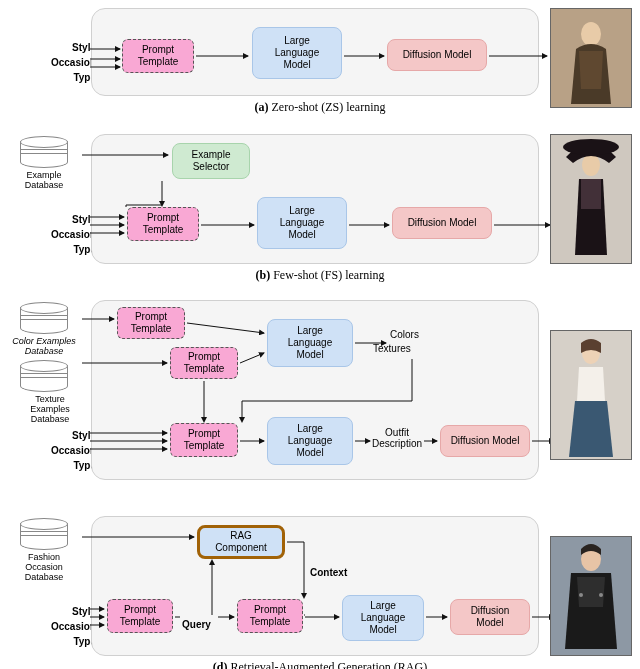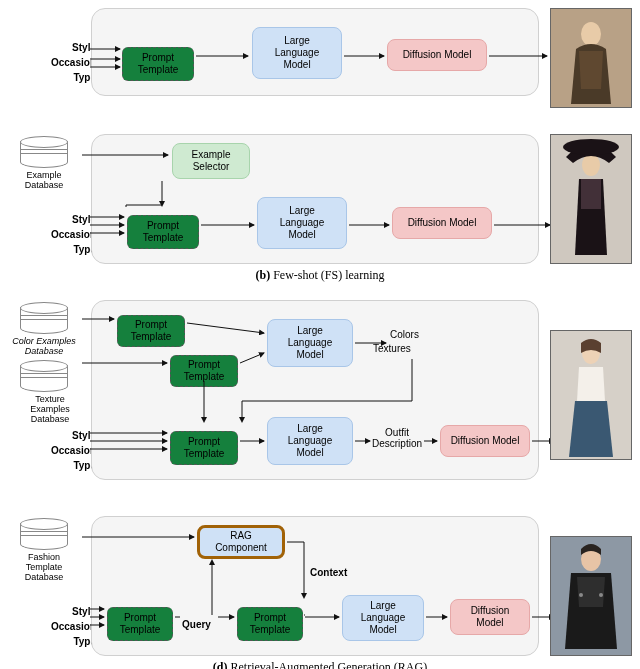--- a/index.html
+++ b/index.html
@@ -88,22 +88,21 @@
     justify-content: center;
     text-align: center;
     font-family: Arial, sans-serif;
     font-size: 10px;
     line-height: 1.2;
     padding: 4px 6px;
   }
   .dashed {
     border: 1.5px dashed #555;
     border-radius: 6px;
-    background: #15803d;
-    margin-top: 8px;
+    background: #f9a8d4;
   }
   .llm { background: #cfe1f6; border: 1px solid #a9c6e8; border-radius: 8px; }
   .diff { background: #f4c7c7; border: 1px solid #e6a8a8; border-radius: 8px; }
   .selector { background: #cfead1; border: 1px solid #a8d4ac; border-radius: 8px; }
   .rag { background: #cfe1f6; border: 3px solid #a16207; border-radius: 8px; }
   .out-img {
     position: absolute;
     right: 2px;
     width: 82px;
     border: 1px solid #666;
@@ -160,20 +159,24 @@
     </svg>
   </div>
   <div class="out-img" style="top:0; height:100px;">
     <svg width="80" height="98" viewBox="0 0 80 98">
       <rect width="80" height="98" fill="#b8a186"></rect>
       <ellipse cx="40" cy="25" rx="10" ry="12" fill="#e8cba8"></ellipse>
       <path d="M25 40 Q40 30 55 40 L60 95 L20 95 Z" fill="#4a3a28"></path>
       <path d="M28 42 L52 42 L50 80 L30 80 Z" fill="#6e5236" opacity="0.6"></path>
     </svg>
   </div>
+  <div class="caption">
+    <span class="bold">(a)</span>
+    <span>Zero-shot (ZS) learning</span>
+  </div>
 </div>
 
 <div class="section" style="height:160px;">
   <div class="db" style="top:2px;">
     <div class="cyl">
         <div class="lines"></div>
       </div>
     <div style="white-space:pre-line;">Example
 Database</div>
   </div>
@@ -309,21 +312,21 @@
     </svg>
   </div>
 </div>
 
 <div class="section" style="height:170px;">
   <div class="db" style="top:2px;">
     <div class="cyl">
         <div class="lines"></div>
       </div>
     <div style="white-space:pre-line;">Fashion
-Template
+Occasion
 Database</div>
   </div>
   <div class="inputs" style="top:88px;">
     <div>Style</div>
     <div>Occasion</div>
     <div>Type</div>
   </div>
   <div class="panel" style="height:140px;">
     <div class="box rag" style="left:105px; top:8px; width:88px; height:34px;">
       <span style="white-space:pre-line;">RAG

